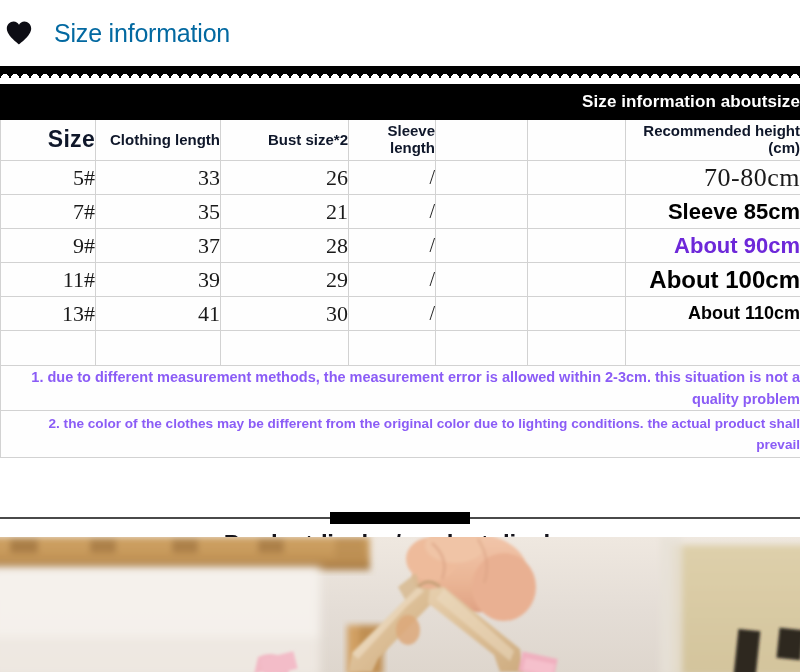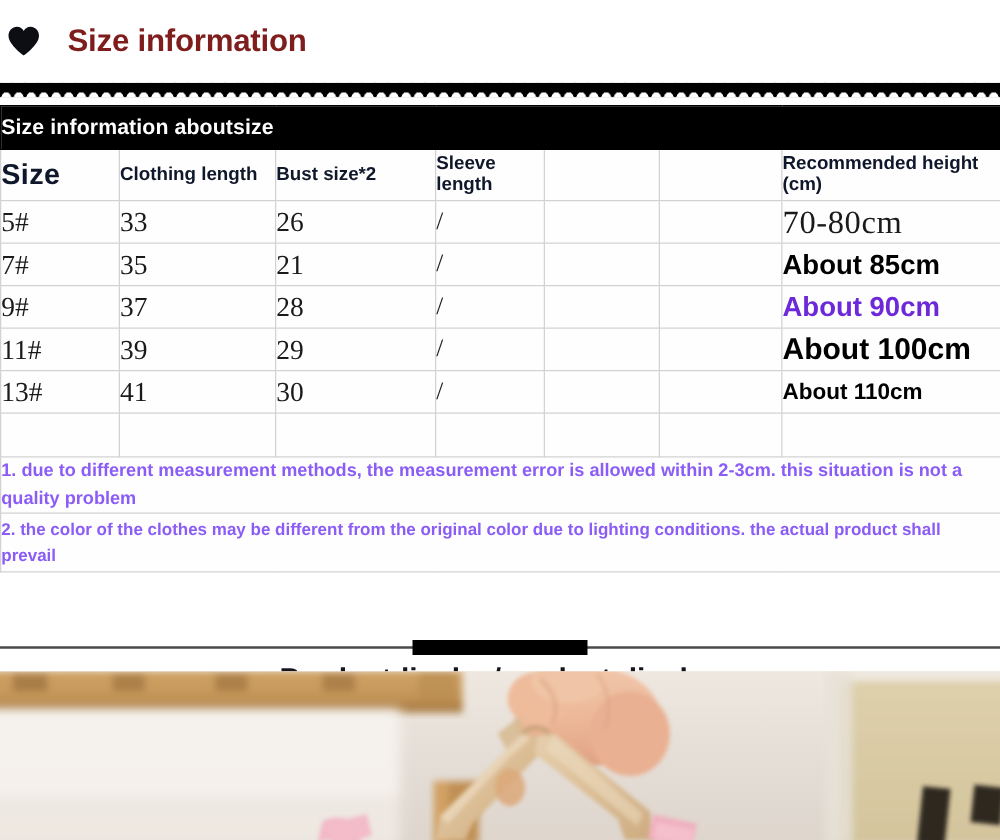--- a/index.html
+++ b/index.html
@@ -25,22 +25,22 @@
   }
   .heart-icon {
     width: 26px;
     height: 26px;
     margin-right: 22px;
     flex: 0 0 auto;
     display: block;
   }
   .page-heading-text {
     font-size: 25px;
-    font-weight: bold;
-    color: #7f1d1d;
+    font-weight: normal;
+    color: #0369a1;
     letter-spacing: -0.2px;
   }
 
   
   .scallop-divider {
     height: 12px;
     width: 100%;
     background: #000000;
     -webkit-mask-image:
       radial-gradient(circle 4px at 5px 12px, transparent 98%, #000 100%);
@@ -59,21 +59,21 @@
   }
   table.size-table {
     width: 800px;
     border-collapse: collapse;
     table-layout: fixed;
     background: #ffffff;
   }
   table.size-table td {
     border: 1px solid #d2d2d2;
     padding: 0;
-    text-align: left;
+    text-align: right;
     vertical-align: middle;
     background: #fefefe;
   }
   .title-bar-cell {
     background: #000000 !important;
     border: 1px solid #000000 !important;
     color: #ffffff;
     height: 34px;
     font-size: 17px;
     font-weight: bold;
@@ -226,21 +226,21 @@
         <td class="data-cell rec-serif">70-80cm</td>
       </tr>
 
       <tr>
         <td class="data-cell">7#</td>
         <td class="data-cell">35</td>
         <td class="data-cell">21</td>
         <td class="data-cell slash">/</td>
         <td class="data-cell"></td>
         <td class="data-cell"></td>
-        <td class="data-cell rec-b1">About 85cm</td>
+        <td class="data-cell rec-b1">Sleeve 85cm</td>
       </tr>
 
       <tr>
         <td class="data-cell">9#</td>
         <td class="data-cell">37</td>
         <td class="data-cell">28</td>
         <td class="data-cell slash">/</td>
         <td class="data-cell"></td>
         <td class="data-cell"></td>
         <td class="data-cell rec-b2">About 90cm</td>

